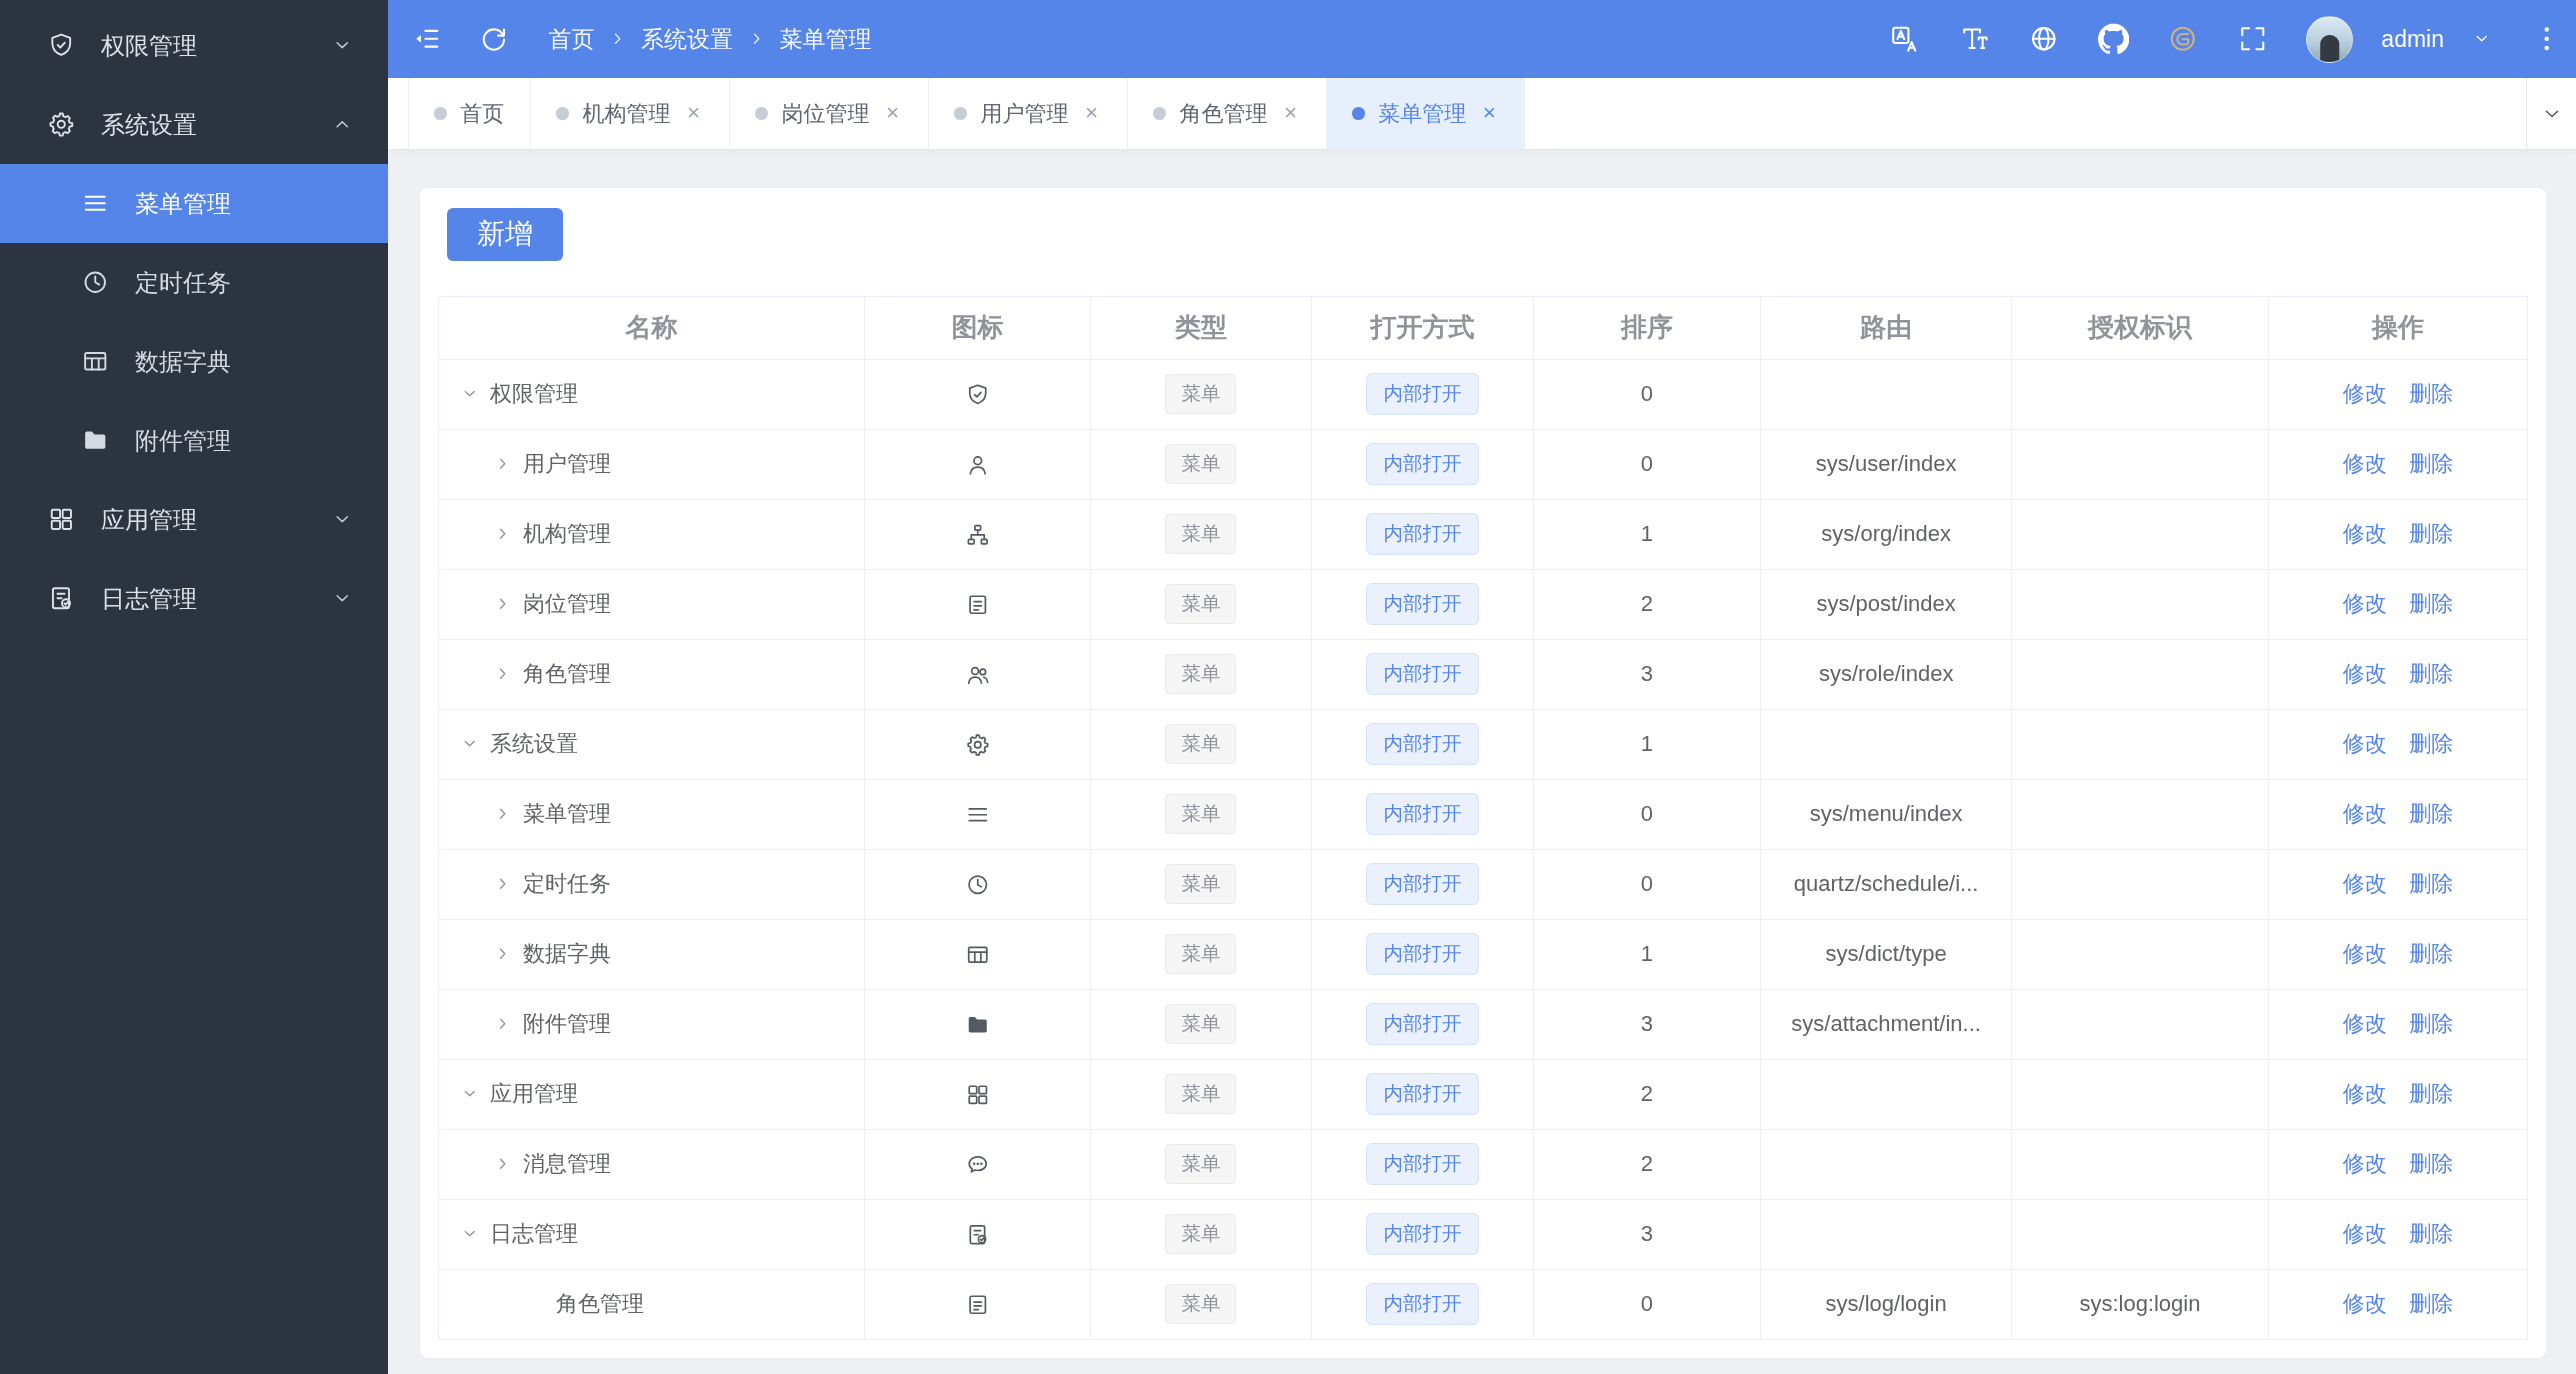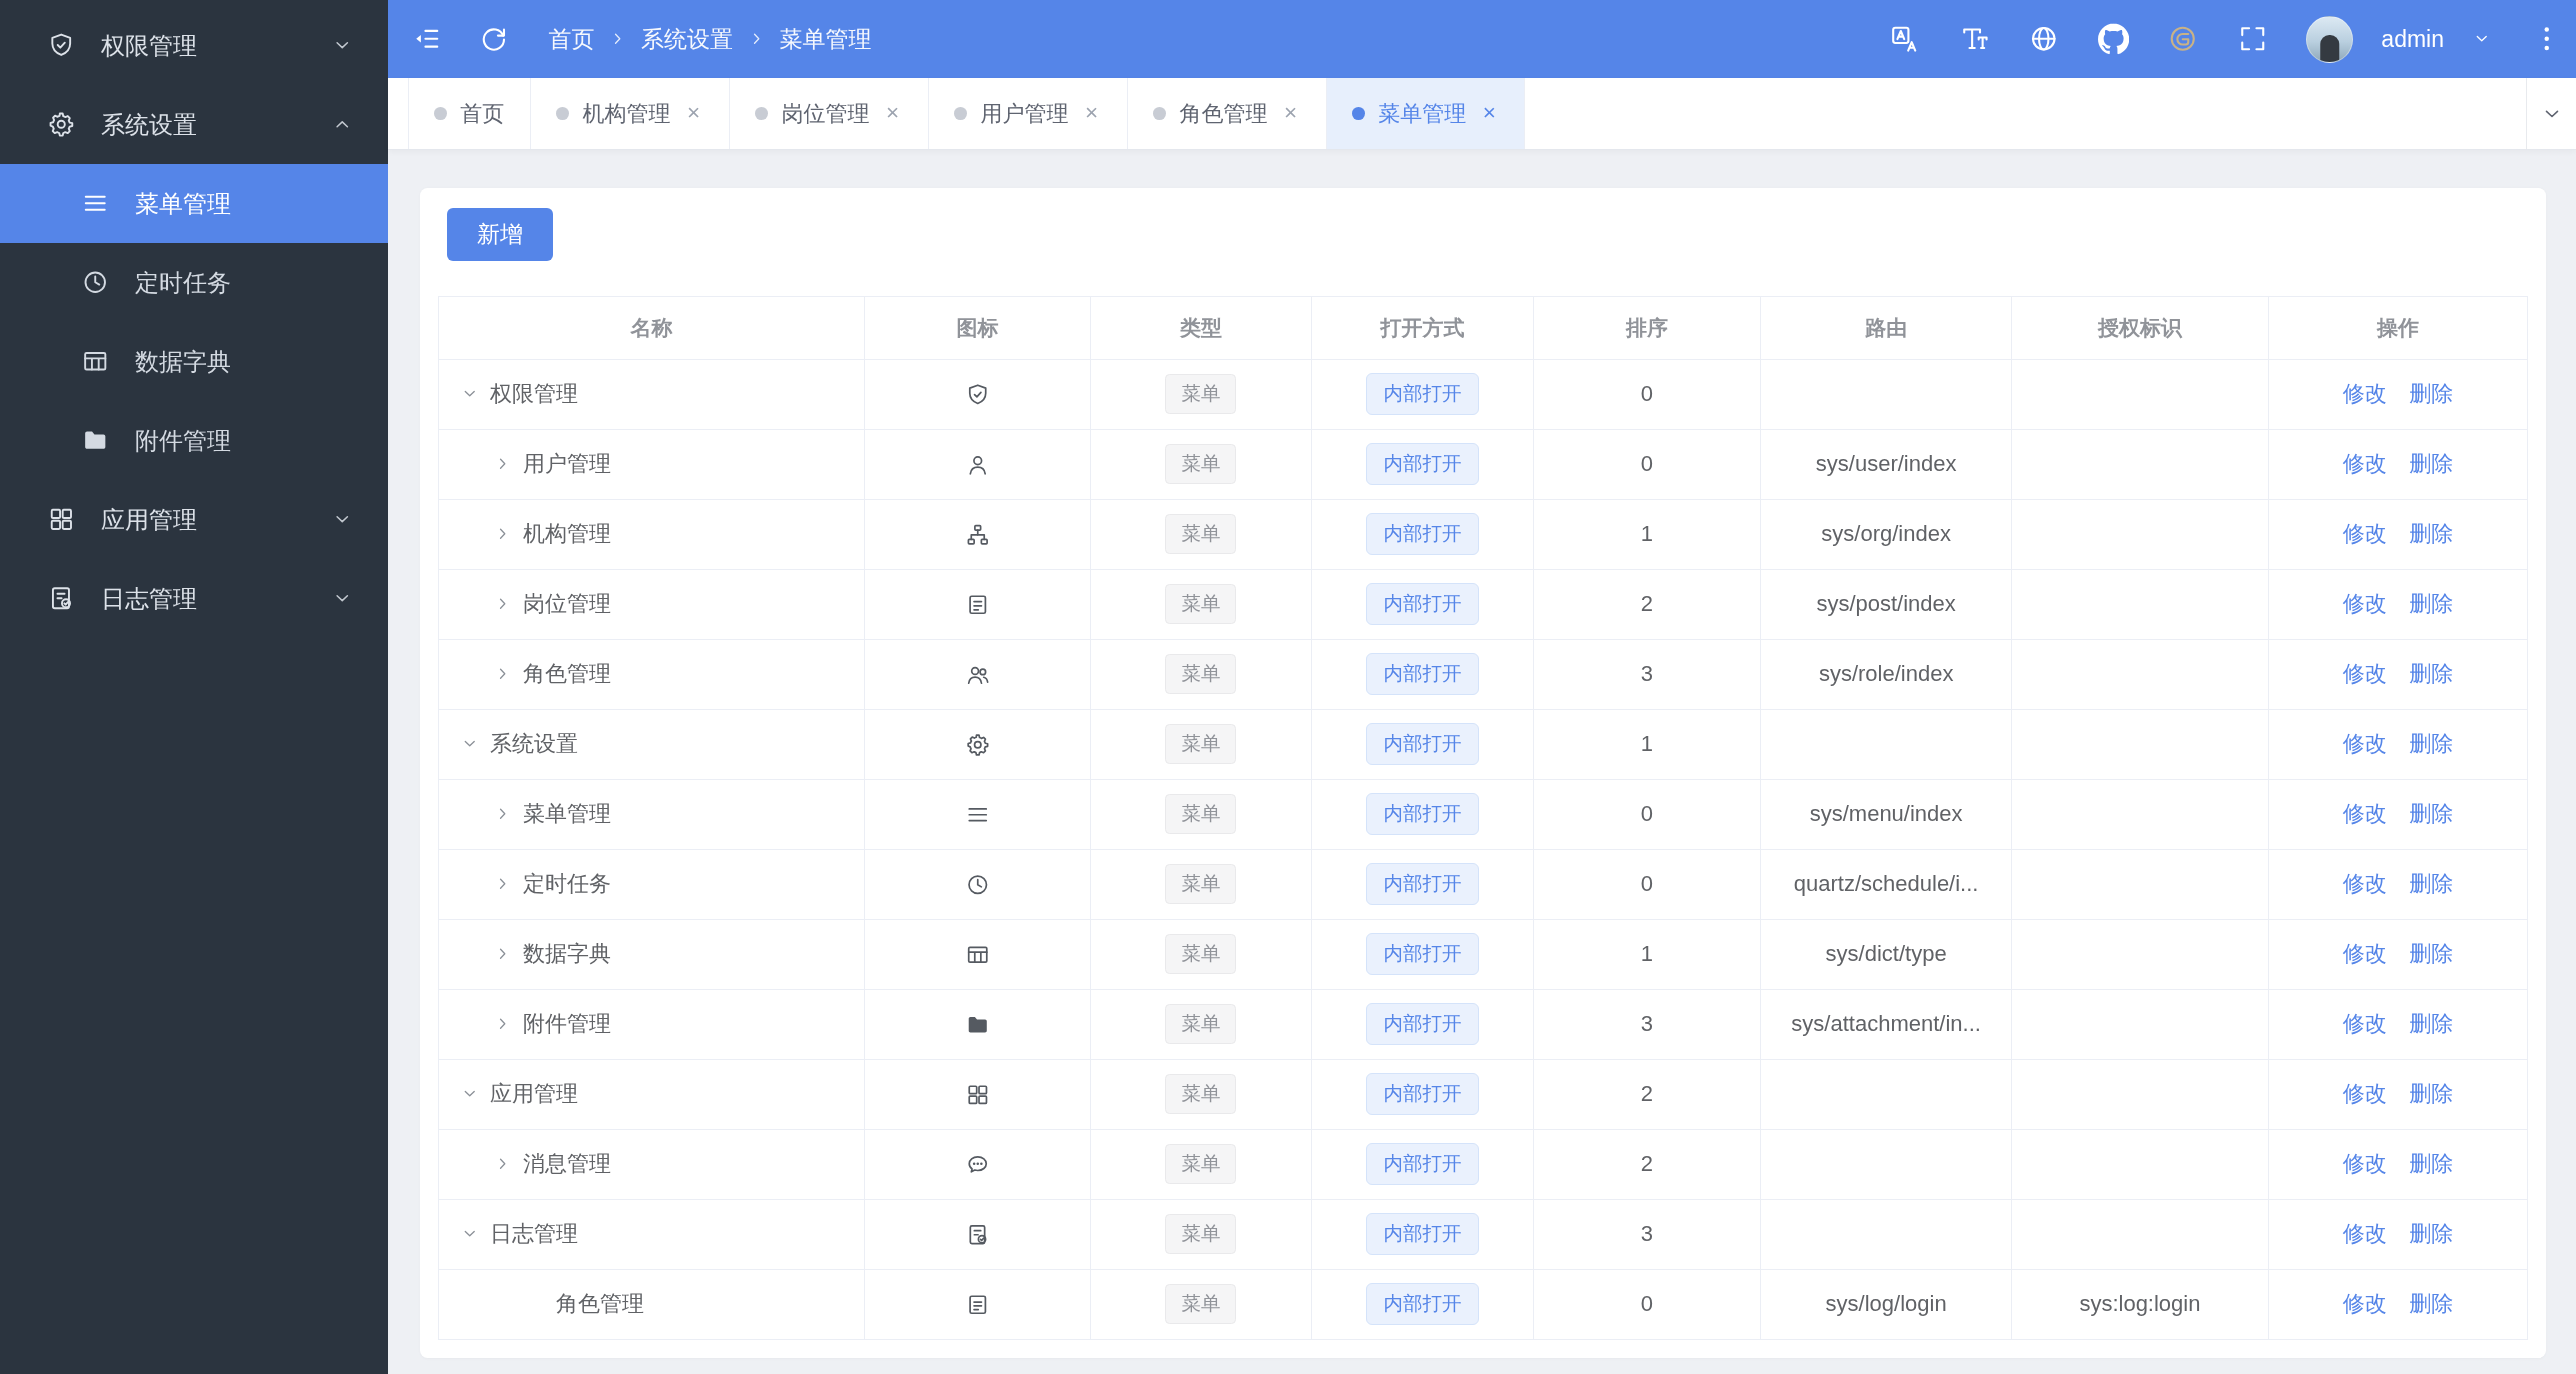--- a/index.html
+++ b/index.html
@@ -58,24 +58,24 @@
   .tab .x{font-size:22.5px;color:#9ca3af;line-height:1;padding:1.5px 3px;}
   .tab.active{background:#e7effc;color:var(--primary);}
   .tab.active .dot{background:var(--primary);}
   .tab.active .x{color:var(--primary);}
   .tab-dd{width:50px;border-left:0.8px solid #e8eaee;display:flex;align-items:center;justify-content:center;cursor:pointer;color:#5f6470;}
   .tab-dd .mi{width:24px;height:24px;}
 
   
   .content{flex:1;background:var(--content-bg);padding:38px 30px 16.5px 32px;min-height:0;}
   .card{background:#fff;border-radius:7.5px;height:100%;padding:19.5px 18px;box-shadow:0 0.8px 3px rgba(0,0,0,.03);}
-  .btn-primary{background:var(--primary);color:#fff;border:none;border-radius:6px;height:53px;padding:0 30px;font-size:23px;cursor:pointer;margin-left:9px;font-family:inherit;}
+  .btn-primary{background:var(--primary);color:#fff;border:none;border-radius:6px;height:53px;padding:0 30px;font-size:28px;cursor:pointer;margin-left:9px;font-family:inherit;}
 
   table.menu-table{width:100%;border-collapse:collapse;table-layout:fixed;margin-top:35px;border:0.8px solid var(--border);}
-  .menu-table th{height:63px;font-size:21px;font-weight:600;color:var(--muted);border:0.8px solid var(--border);background:#fff;}
+  .menu-table th{height:63px;font-size:26px;font-weight:600;color:var(--muted);border:0.8px solid var(--border);background:#fff;}
   .menu-table td{height:70px;font-size:22px;color:var(--cell-text);border:0.8px solid var(--border);text-align:center;overflow:hidden;white-space:nowrap;text-overflow:ellipsis;}
   td.cell-name{text-align:left;padding-left:21px;}
   .name-inner{display:flex;align-items:center;gap:10.5px;}
   .tree-arrow{width:19.5px;height:19.5px;color:#8b9097;flex:0 0 auto;cursor:pointer;}
   .tree-arrow.none{visibility:hidden;}
   .row-icon{width:25.5px;height:25.5px;color:#555a61;display:inline-block;vertical-align:middle;}
   .tag{display:inline-block;font-size:19.5px;line-height:1;border-radius:4.5px;}
   .tag-gray{background:#f5f5f6;border:0.8px solid #e9e9eb;color:var(--muted);padding:9px 15px;}
   .tag-blue{background:#eaf1fd;border:0.8px solid #d4e3fa;color:var(--primary);padding:9.8px 16.5px;border-radius:6px;}
   .op-link{color:var(--primary);cursor:pointer;}

